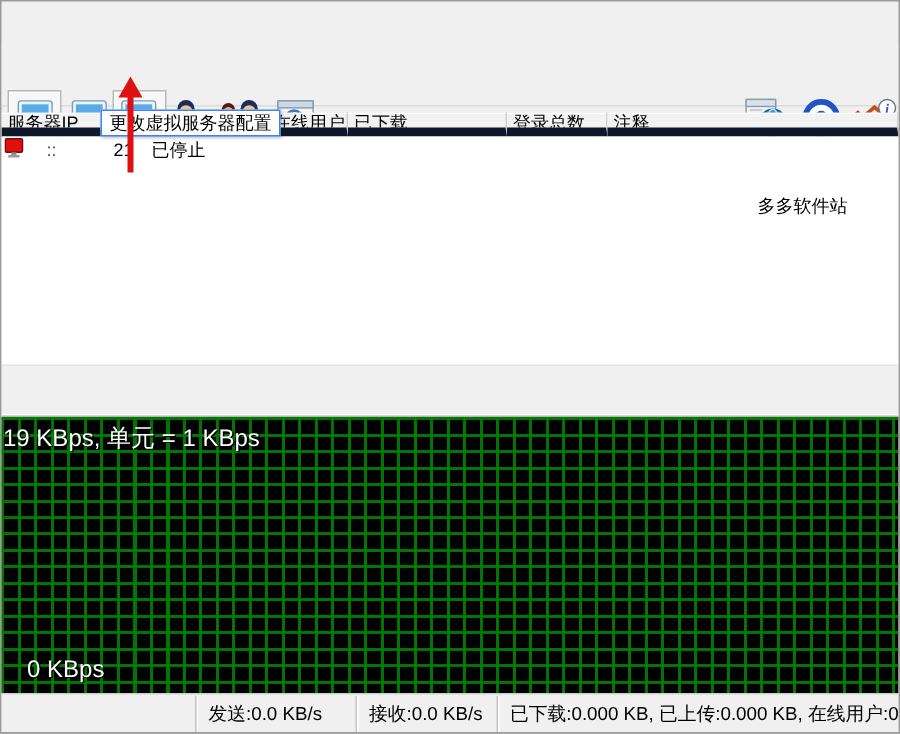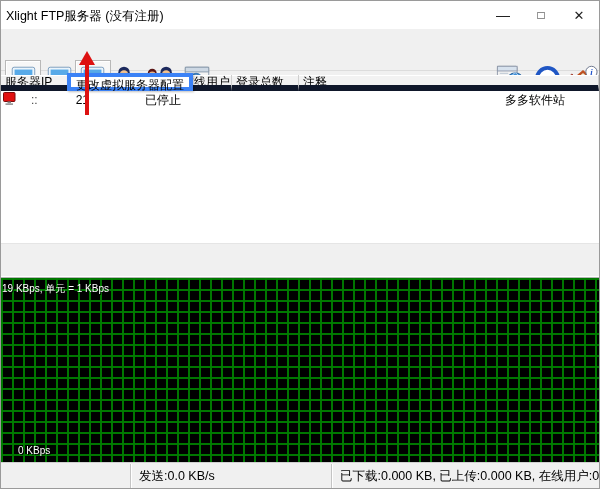--- a/index.html
+++ b/index.html
@@ -29,63 +29,51 @@
     white-space:nowrap; overflow:hidden;
   }
   
   .list { position:absolute; left:0; top:90px; width:100%; height:152px; background:#ffffff; }
   .lrow { position:absolute; left:0; top:1px; width:100%; height:16px; }
   .lcell { position:absolute; top:0; height:16px; line-height:16px; font-size:12px; white-space:nowrap; }
   .servicon { position:absolute; left:2px; top:0px; }
   
   .tooltip {
     position:absolute; left:66px; top:72px; height:18px; z-index:50;
-    background:#ffffff; border:4px solid #3b82f6; padding:0 5px; line-height:16px;
+    background:#ffffff; border:1px solid #3b82f6; padding:0 5px; line-height:16px;
     font-size:12px; white-space:nowrap; box-shadow:1px 1px 2px rgba(0,0,0,.25);
   }
   
   .arrowhead { position:absolute; left:78px; top:50px; width:0; height:0; z-index:60;
     border-left:8px solid transparent; border-right:8px solid transparent; border-bottom:14px solid #dd1111; }
   .arrowline { position:absolute; left:84px; top:62px; width:4px; height:52px; background:#dd1111; z-index:60; }
   
   .controlbar { position:absolute; left:0; top:242px; width:100%; height:35px; background:#f0f0f0;
     border-top:1px solid #e5e5e5; border-bottom:1px solid #b5b5b5; box-shadow:inset 0 -1px 0 #ffffff; }
   
   .graph {
     position:absolute; left:0; top:277px; width:100%; height:184px; background-color:#000;
     background-image:
       repeating-linear-gradient(to right, rgba(0,125,0,.95) 0 2px, transparent 2px 11px),
       repeating-linear-gradient(to bottom, rgba(0,125,0,.95) 0 2px, transparent 2px 11px);
   }
-  .glabel { position:absolute; left:1px; color:#ffffff; font-size:10px; white-space:nowrap; text-shadow:1px 1px 0 #000; }
+  .glabel { position:absolute; left:1px; color:#ffffff; font-size:16px; white-space:nowrap; text-shadow:1px 1px 0 #000; }
   .glabel.top { top:4px; }
   .glabel.bottom { bottom:6px;padding-left:16px; }
   
   .statusbar { position:absolute; left:0; top:461px; width:100%; height:28px; background:#f0f0f0; border-top:1px solid #d0d0d0; }
   .scell { position:absolute; top:1px; height:26px; line-height:25px; font-size:12.5px; white-space:nowrap; overflow:hidden;
     border-left:1px solid #c4c4c4; box-shadow:inset 1px 0 0 #ffffff; padding-left:8px;margin-left:36px; }
   .scell.first { border-left:none; box-shadow:none; }
 </style>
 </head>
 <body>
 
 <div class="window">
 
-  <div class="titlebar">
-    <div class="title">Xlight FTP服务器 (没有注册)</div>
-    <div class="winbtn min">
-        <span>—</span>
-      </div>
-    <div class="winbtn max">
-        <span>□</span>
-      </div>
-    <div class="winbtn cls">
-        <span>✕</span>
-      </div>
-  </div>
 
   <div class="toolbar">
 
     <div class="tbtn framed" style="left:4px;">
       <span>
           <svg width="30" height="30" viewBox="0 0 32 32">
         <rect x="4.5" y="4.5" width="24" height="16" rx="2" fill="#eaf4fc" stroke="#7a9cbd"></rect>
         <rect x="7" y="7" width="19" height="11" fill="#58aae8"></rect>
         <path d="M14 20.5 L19 20.5 L20.5 24.5 L12.5 24.5 Z" fill="#dce9f4" stroke="#7a9cbd"></path>
         <rect x="10.5" y="24.5" width="12" height="2.5" fill="#dce9f4" stroke="#7a9cbd"></rect>
@@ -200,35 +188,36 @@
       </svg>
         </span>
     </div>
   </div>
 
   <div class="colheader">
     <div class="hcell" style="width:67px;">服务器IP</div>
     <div class="hcell" style="width:25px;"></div>
     <div class="hcell" style="width:85px;"></div>
     <div class="hcell" style="width:54px;">在线用户</div>
+    <div class="hcell" style="width:106px;">已下载</div>
     <div class="hcell" style="width:67px;">登录总数</div>
     <div class="hcell" style="flex:1;">注释</div>
   </div>
 
   <div class="list">
     <div class="lrow">
       <span class="servicon"><svg width="14" height="14" viewBox="0 0 14 14">
         <rect x="0.5" y="0.5" width="11.5" height="9" rx="1" fill="#e01010" stroke="#7a0a0a"></rect>
         <rect x="4.5" y="9.5" width="3.5" height="1.8" fill="#8a8a8a"></rect>
         <rect x="2.5" y="11.3" width="7.5" height="1.7" fill="#9a9a9a"></rect>
       </svg></span>
       <span class="lcell" style="left:30px; color:#444;">::</span>
       <span class="lcell" style="left:67px; width:21px; text-align:right;">21</span>
-      <span class="lcell" style="left:100px;margin-left:44px;">已停止</span>
-      <span class="lcell" style="left:504px;">多多软件站</span>
+      <span class="lcell" style="left:100px;">已停止</span>
+      <span class="lcell" style="left:504px;margin-top:37px;">多多软件站</span>
     </div>
   </div>
 
   <div class="tooltip">更改虚拟服务器配置</div>
 
   <div class="arrowhead"></div>
   <div class="arrowline"></div>
 
   <div class="controlbar">
     
@@ -242,16 +231,17 @@
   </div>
 
   <div class="graph">
     <div class="glabel top">19 KBps, 单元 = 1 KBps</div>
     <div class="glabel bottom">0 KBps</div>
   </div>
 
   <div class="statusbar">
     <div class="scell first" style="left:0; width:93px;"></div>
     <div class="scell" style="left:93px; width:107px;">发送:0.0 KB/s</div>
+    <div class="scell" style="left:200px; width:107px;">接收:0.0 KB/s</div>
     <div class="scell" style="left:294px; width:293px;">已下载:0.000 KB, 已上传:0.000 KB, 在线用户:0</div>
   </div>
 
 </div>
 
 </body></html>

